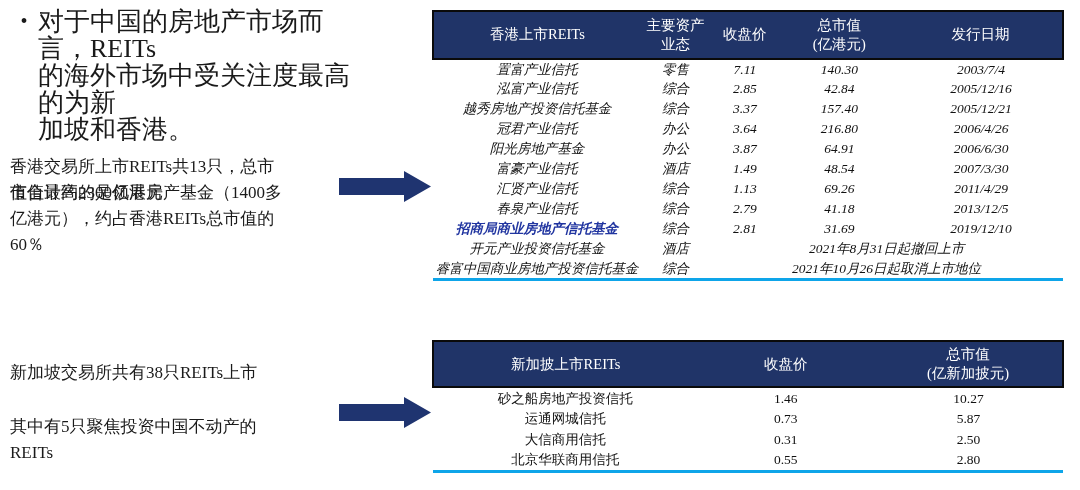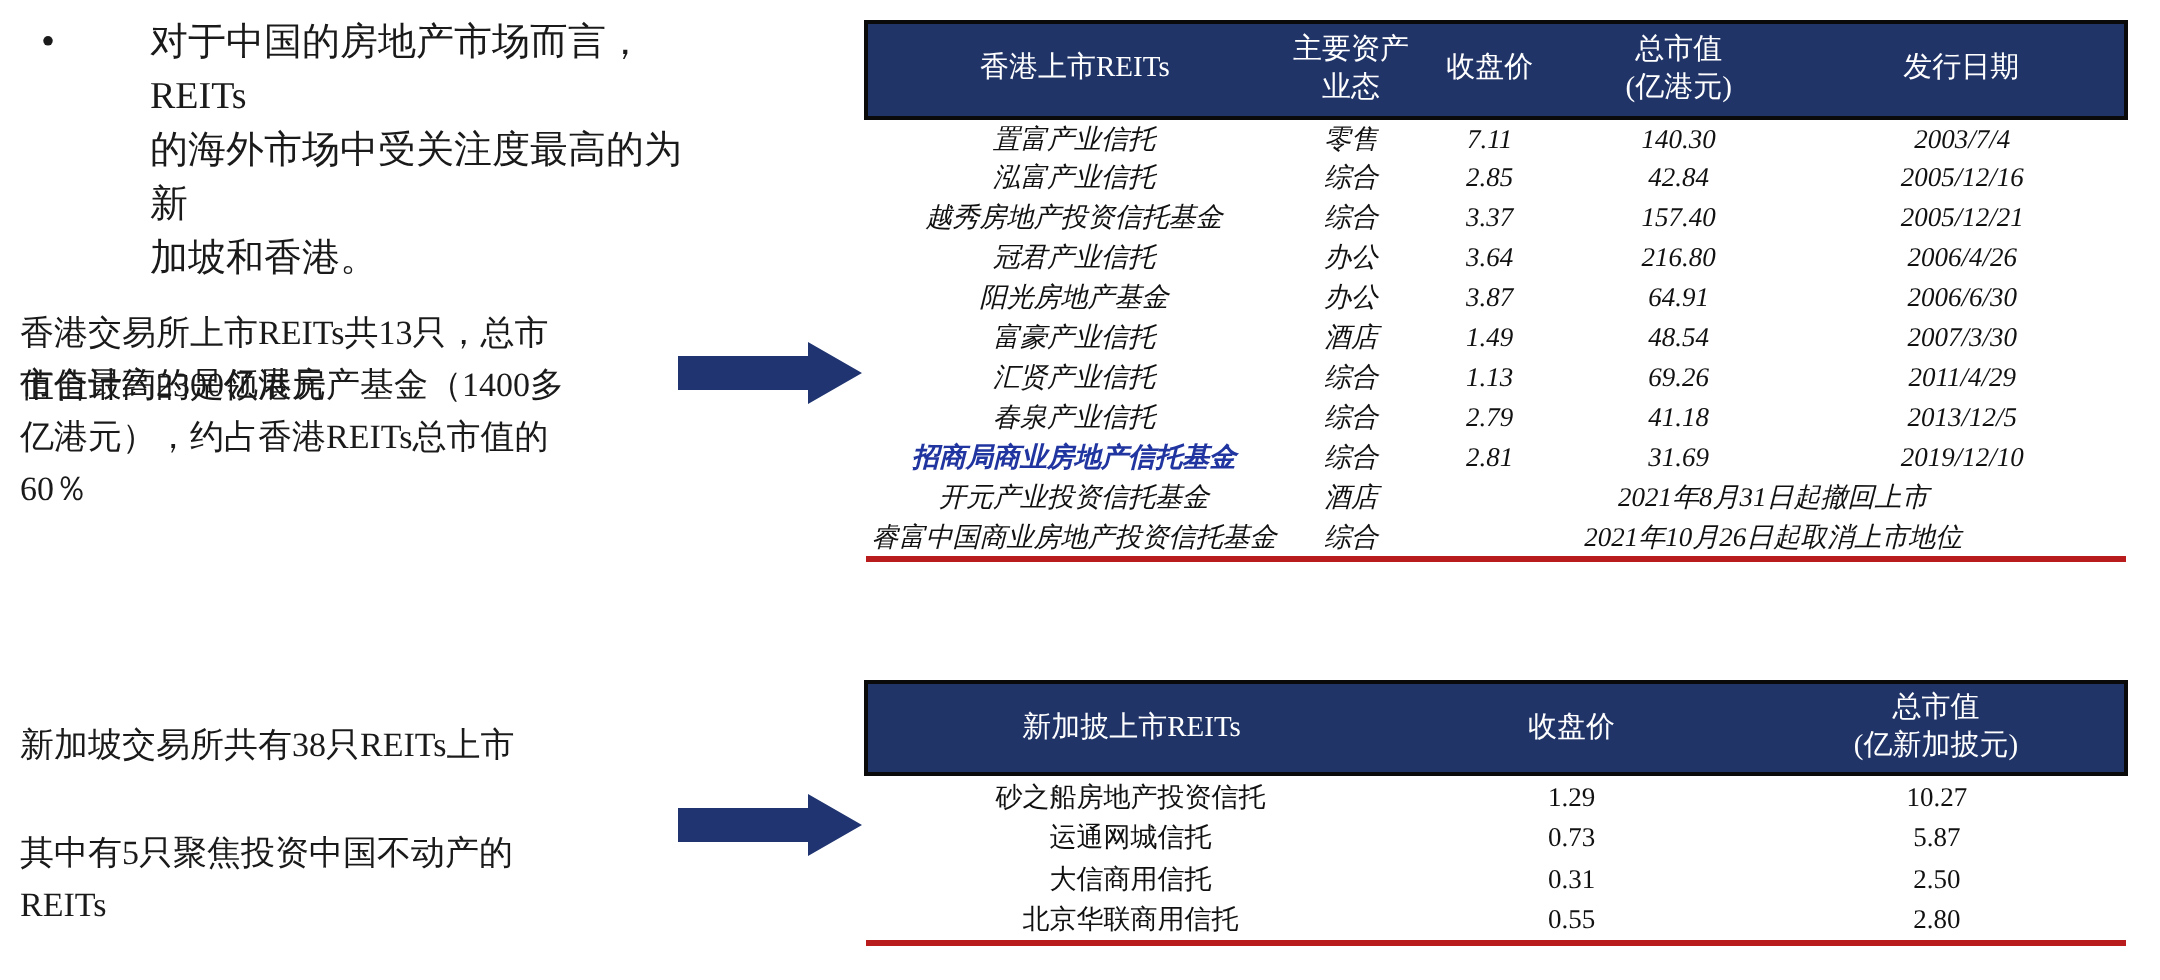--- a/index.html
+++ b/index.html
@@ -9,21 +9,21 @@
     font-family: "Liberation Serif", "DejaVu Serif", serif;
     color: #1a1a1a;
     position: relative;
     overflow: hidden;
   }
   .abs { position: absolute; }
 
   
   .bullet-row { left: 10px; top: 8px; width: 345px; display: flex; }
   .bullet-char { width: 28px; font-size: 20px; line-height: 27px; text-align: center; }
-  .bullet-text { flex: 1; font-size: 19px; line-height: 27px; white-space: pre-line; margin-left: 37px; }
+  .bullet-text { flex: 1; font-size: 26px; line-height: 27px; white-space: pre-line; }
   .para { width: 345px; font-size: 17px; line-height: 26px; white-space: pre-line; }
   #para-hk1 { left: 10px; top: 132px; margin-top: 22px; }
   #para-hk2 { left: 10px; top: 180px; }
   #para-sg1 { left: 10px; top: 360px; }
   #para-sg2 { left: 10px; top: 414px; }
 
   
   .arrow { width: 92px; height: 31px; }
   #arrow-hk { left: 339px; top: 171px; }
   #arrow-sg { left: 339px; top: 397px; }
@@ -53,21 +53,21 @@
   tbody td {
     font-size: 13.5px;
     line-height: 1;
     text-align: center;
     vertical-align: middle;
     padding: 0;
     color: #111111;
   }
   #hk-table tbody tr { height: 20px; font-style: italic; }
   #sg-table tbody tr { height: 21px; }
-  tbody tr:last-child td { border-bottom: 3px solid #b91c1c; }
+  tbody tr:last-child td { border-bottom: 3px solid #0ea5e9; }
   td.hl { color: #2135a0; font-weight: bold; }
 </style>
 </head>
 <body>
 
 <div class="abs bullet-row">
   <div class="bullet-char">•</div>
   <div class="bullet-text">对于中国的房地产市场而言，REITs
 的海外市场中受关注度最高的为新
 加坡和香港。</div>
@@ -201,21 +201,21 @@
         <tr>
           <th>新加披上市REITs</th>
           <th>收盘价</th>
           <th>总市值
 (亿新加披元)</th>
         </tr>
       </thead>
     <tbody>
         <tr>
           <td>砂之船房地产投资信托</td>
-          <td>1.29</td>
+          <td>1.46</td>
           <td>10.27</td>
         </tr>
         <tr>
           <td>运通网城信托</td>
           <td>0.73</td>
           <td>5.87</td>
         </tr>
         <tr>
           <td>大信商用信托</td>
           <td>0.31</td>

